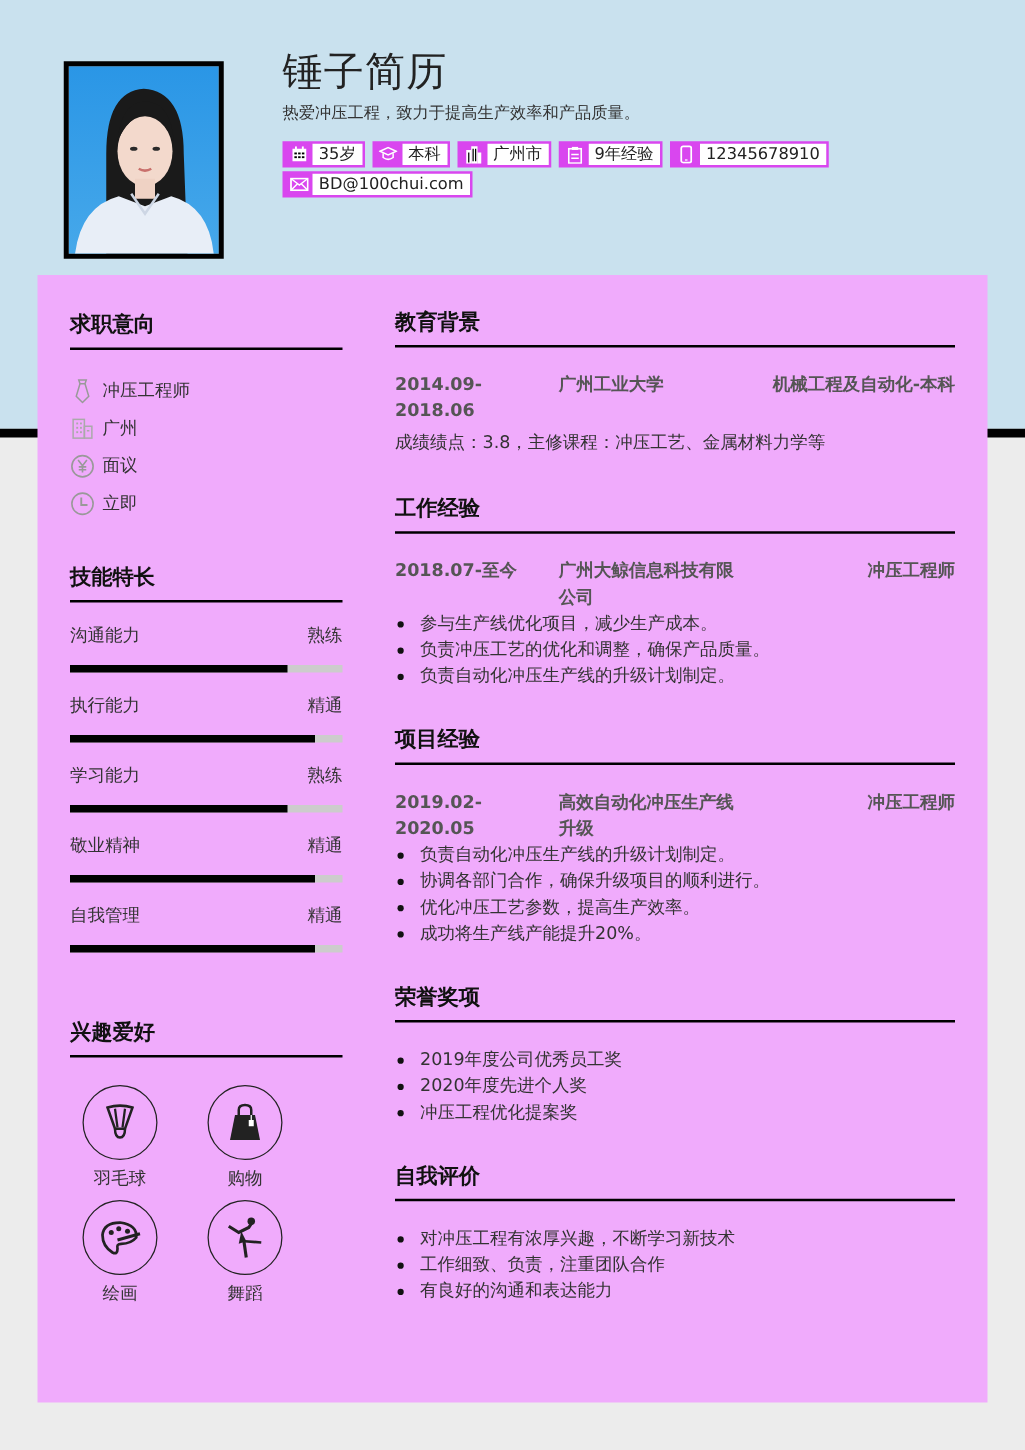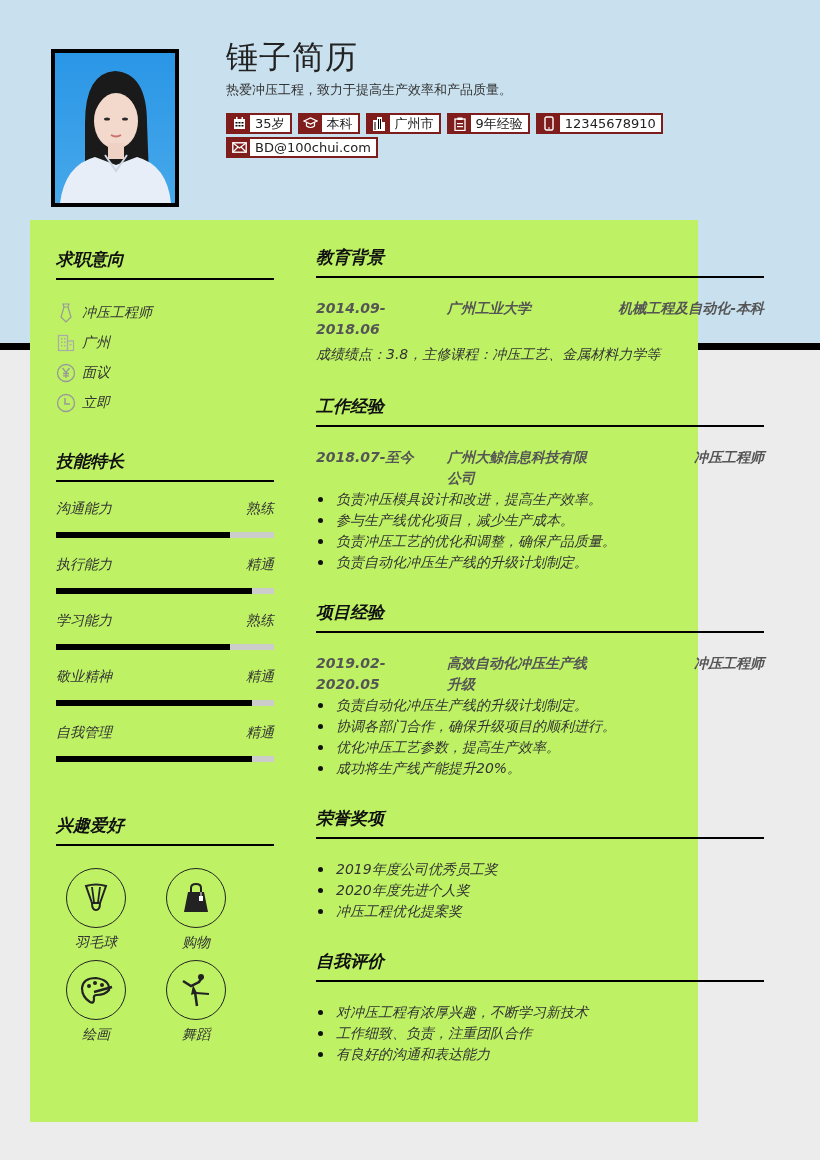--- a/index.html
+++ b/index.html
@@ -5,24 +5,24 @@
   * { box-sizing: border-box; margin: 0; padding: 0; }
   html, body { width: 820px; height: 1160px; overflow: hidden; }
   body { font-family: "DejaVu Sans", "Liberation Sans", sans-serif; background: #ececec; position: relative; color: #333; }
   .bg-top { position: absolute; left: 0; top: 0; width: 820px; height: 343px; background: #c9e1ee; }
   .bg-band { position: absolute; left: 0; top: 343px; width: 820px; height: 7px; background: #000; }
   .photo { position: absolute; left: 51px; top: 49px; width: 128px; height: 158px; border: 4px solid #000; background: linear-gradient(#2a96e6, #46a8ea); overflow: hidden; }
   .photo svg { display: block; }
   .name { position: absolute; left: 226px; top: 36px; font-size: 32px; color: #222; letter-spacing: 1px; }
   .motto { position: absolute; left: 226px; top: 81px; font-size: 13px; color: #333; }
   .infos { position: absolute; left: 226px; top: 113px; width: 460px; display: flex; flex-wrap: wrap; gap: 3px 6px; }
-  .pill { display: flex; align-items: center; background: #7f1d1d; height: 21px; padding: 2px; }
+  .pill { display: flex; align-items: center; background: #d946ef; height: 21px; padding: 2px; }
   .pill .ic { width: 22px; height: 17px; display: flex; align-items: center; justify-content: center; }
   .pill .tx { background: #fff; height: 17px; line-height: 17px; padding: 0 5px; font-size: 13px; color: #222; }
-  .card { position: absolute; left: 30px; top: 220px; width: 668px; height: 902px; background: #bef264; font-style: italic; }
+  .card { position: absolute; left: 30px; top: 220px; width: 760px; height: 902px; background: #f0abfc; }
   .left { position: absolute; left: 26px; top: 0; width: 218px; }
   .right { position: absolute; left: 286px; top: 0; width: 448px; }
   .sec-title { font-size: 17px; font-weight: bold; color: #111; padding-bottom: 7px; border-bottom: 2px solid #000; }
   .intent { margin-top: 18px; }
   .intent-row { display: flex; align-items: center; height: 30px; font-size: 14px; color: #333; }
   .intent-row .ic { width: 20px; height: 20px; margin-right: 6px; display: flex; align-items: center; justify-content: center; }
   .skill { margin-top: 18px; }
   .skill-head { display: flex; justify-content: space-between; font-size: 14px; color: #333; height: 20px; }
   .skill-bar { margin-top: 12px; height: 6px; background: #ccc; position: relative; }
   .skill-fill { position: absolute; left: 0; top: 0; height: 6px; background: #000; }
@@ -302,21 +302,20 @@
     </div>
 
     <div style="margin-top:30px;">
       <div class="sec-title">工作经验</div>
       <div class="entry-head" style="margin-top:20px;">
         <span class="date">2018.07-至今</span>
         <span class="org">广州大鲸信息科技有限公司</span>
         <span class="role">冲压工程师</span>
       </div>
       <ul class="bul">
-        <li>负责冲压模具设计和改进，提高生产效率。</li>
         <li>参与生产线优化项目，减少生产成本。</li>
         <li>负责冲压工艺的优化和调整，确保产品质量。</li>
         <li>负责自动化冲压生产线的升级计划制定。</li>
       </ul>
     </div>
 
     <div style="margin-top:28px;">
       <div class="sec-title">项目经验</div>
       <div class="entry-head" style="margin-top:20px;">
         <span class="date">2019.02-2020.05</span>

